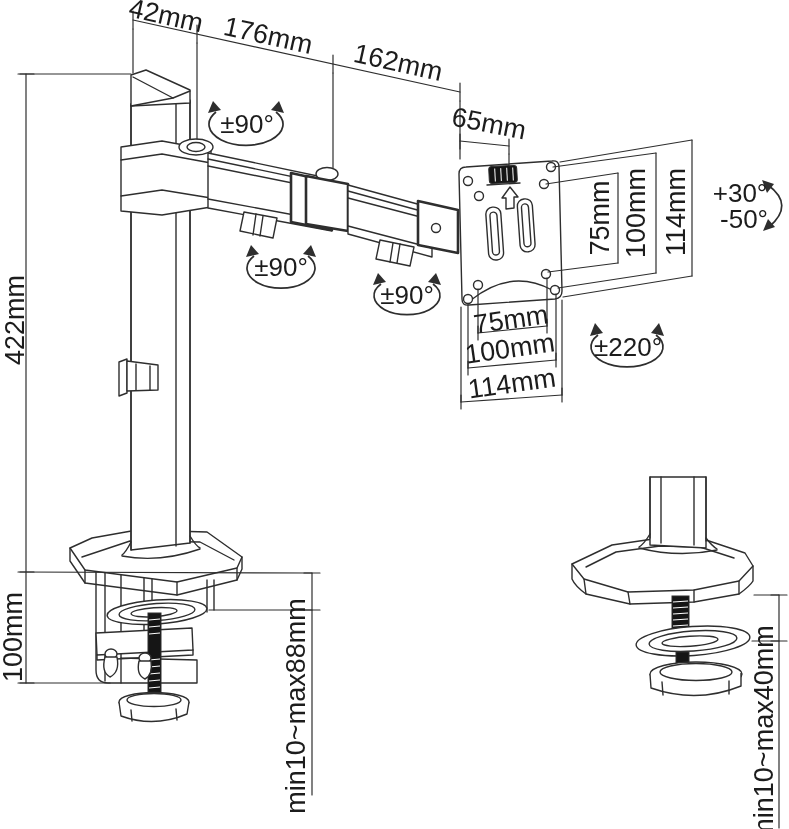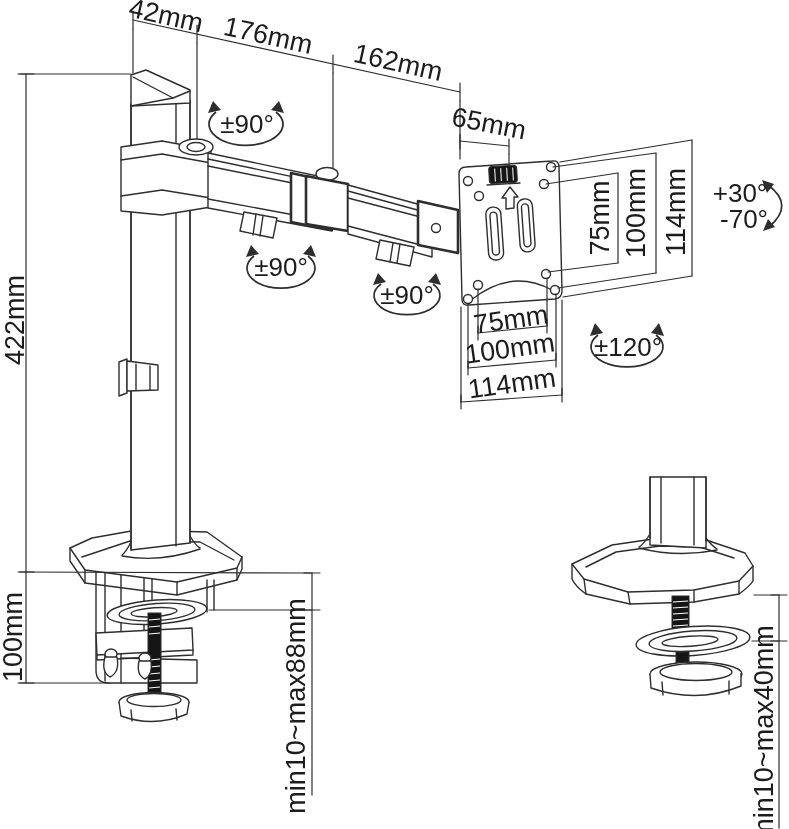--- a/index.html
+++ b/index.html
@@ -307,22 +307,22 @@
 
   <span class="lbl" style="left:166px; top:16px; --r:12.5deg">42mm</span>
   <span class="lbl" style="left:268px; top:36px; --r:12.5deg">176mm</span>
   <span class="lbl" style="left:398px; top:63px; --r:12.5deg">162mm</span>
   <span class="lbl" style="left:489px; top:124px; --r:11deg">65mm</span>
 
   <span class="lbl ang" style="left:247px; top:124px">±90°</span>
   <span class="lbl ang" style="left:281px; top:267px">±90°</span>
   <span class="lbl ang" style="left:407px; top:295px">±90°</span>
   <span class="lbl ang" style="left:740px; top:193px">+30°</span>
-  <span class="lbl ang" style="left:744px; top:219px">-70°</span>
-  <span class="lbl ang" style="left:628px; top:347px">±120°</span>
+  <span class="lbl ang" style="left:744px; top:219px">-50°</span>
+  <span class="lbl ang" style="left:628px; top:347px">±220°</span>
 
   <span class="lbl" style="left:600px; top:218px; --r:-90deg">75mm</span>
   <span class="lbl" style="left:636px; top:213px; --r:-90deg">100mm</span>
   <span class="lbl" style="left:676px; top:212px; --r:-90deg">114mm</span>
 
   <span class="lbl" style="left:511px; top:320px; --r:-8deg">75mm</span>
   <span class="lbl" style="left:510px; top:349px; --r:-8deg">100mm</span>
   <span class="lbl" style="left:512px; top:384px; --r:-8deg">114mm</span>
 
   <span class="lbl" style="left:15px; top:320px; --r:-90deg">422mm</span>

